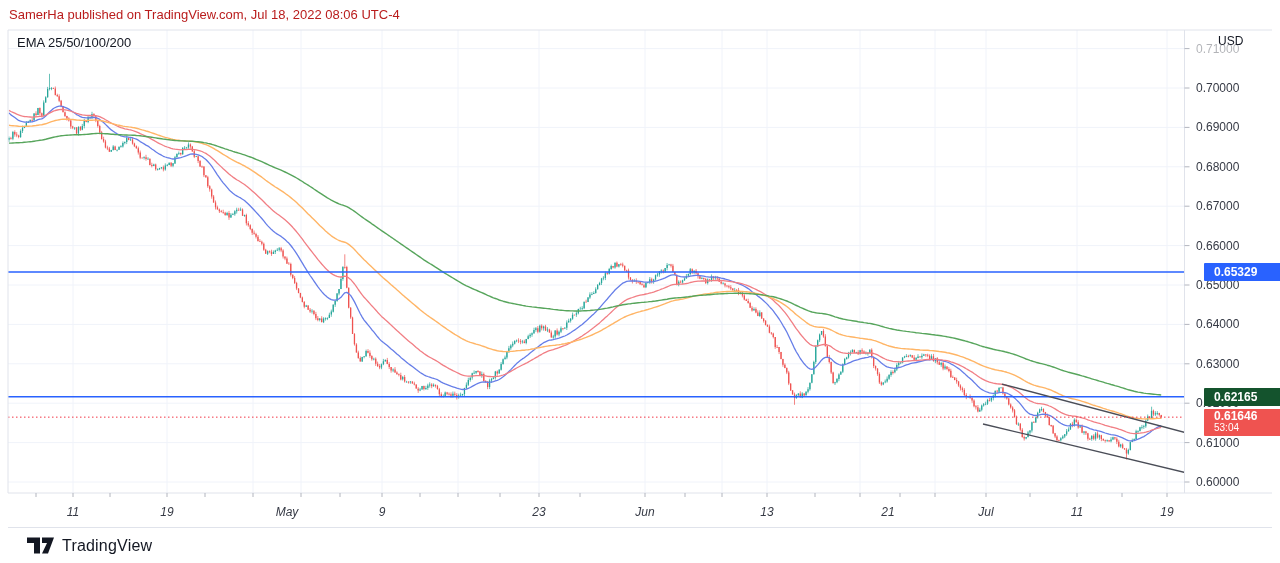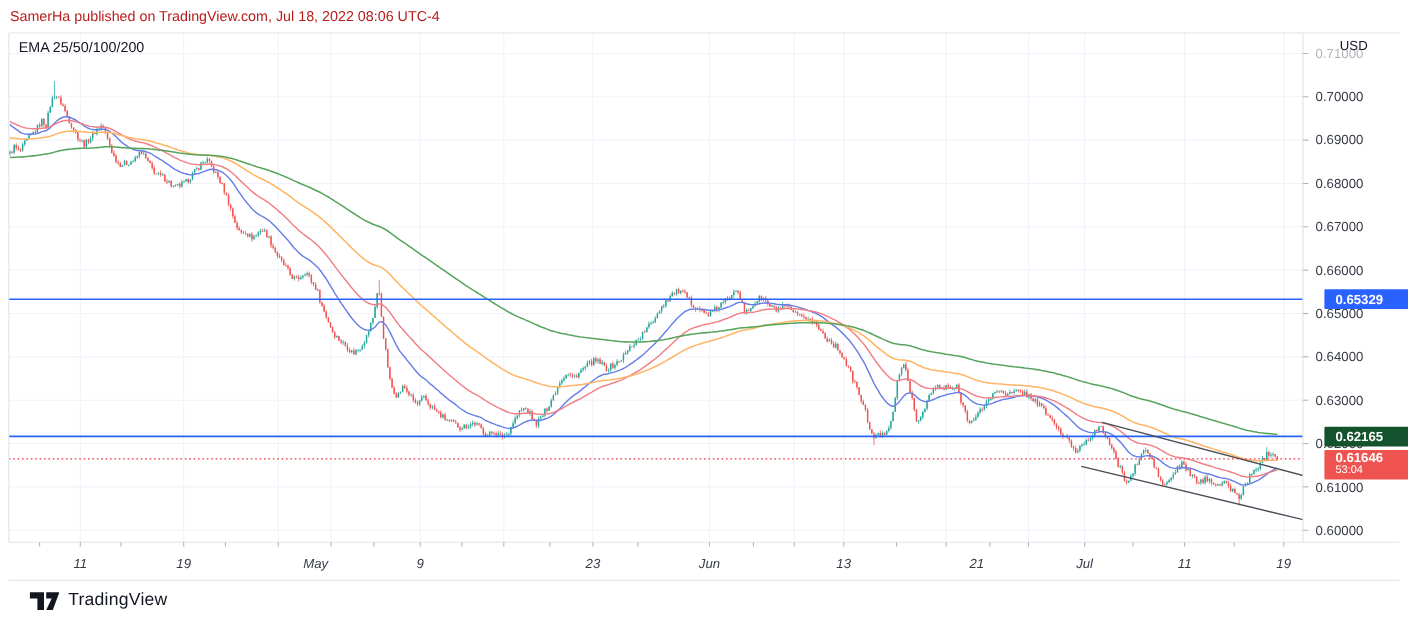--- a/index.html
+++ b/index.html
@@ -20,21 +20,21 @@
   .pa-label.faded{opacity:0.38;}
   .badge{position:absolute;left:19px;width:77px;box-sizing:border-box;padding-left:10px;
          color:#fff;font-size:12px;font-weight:700;border-radius:1px;z-index:6;}
   .badge.one-line{height:18px;line-height:18px;}
   .badge .timer{font-size:10px;font-weight:400;line-height:12px;margin-top:-1px;padding-bottom:2px;}
   #time-axis{position:absolute;left:0;top:497px;width:1280px;height:30px;z-index:3;font-style:italic;}
   .ta-label{position:absolute;top:8px;transform:translateX(-50%);font-size:12px;color:#363a45;white-space:nowrap;}
   .widget-bottom-line{position:absolute;top:527px;left:8px;width:1264px;height:0;border-top:1px solid #e0e3eb;}
   .footer{position:absolute;top:528px;left:0;width:1280px;height:35px;
           display:flex;align-items:center;padding-left:27px;box-sizing:border-box;}
-  .tv-logo{display:flex;align-items:flex-end;gap:8px;text-decoration:none;color:#131722;cursor:pointer;}
+  .tv-logo{display:flex;align-items:center;gap:8px;text-decoration:none;color:#131722;cursor:pointer;}
   .brand{font-size:16px;font-weight:500;letter-spacing:0.2px;color:#131722;}
 </style>
 </head>
 <body>
 
 <div class="attribution">
   <span>SamerHa published on TradingView.com, Jul 18, 2022 08:06 UTC-4</span>
 </div>
 
 <svg id="pane-svg" width="1280" height="469" viewBox="0 0 1280 469">

